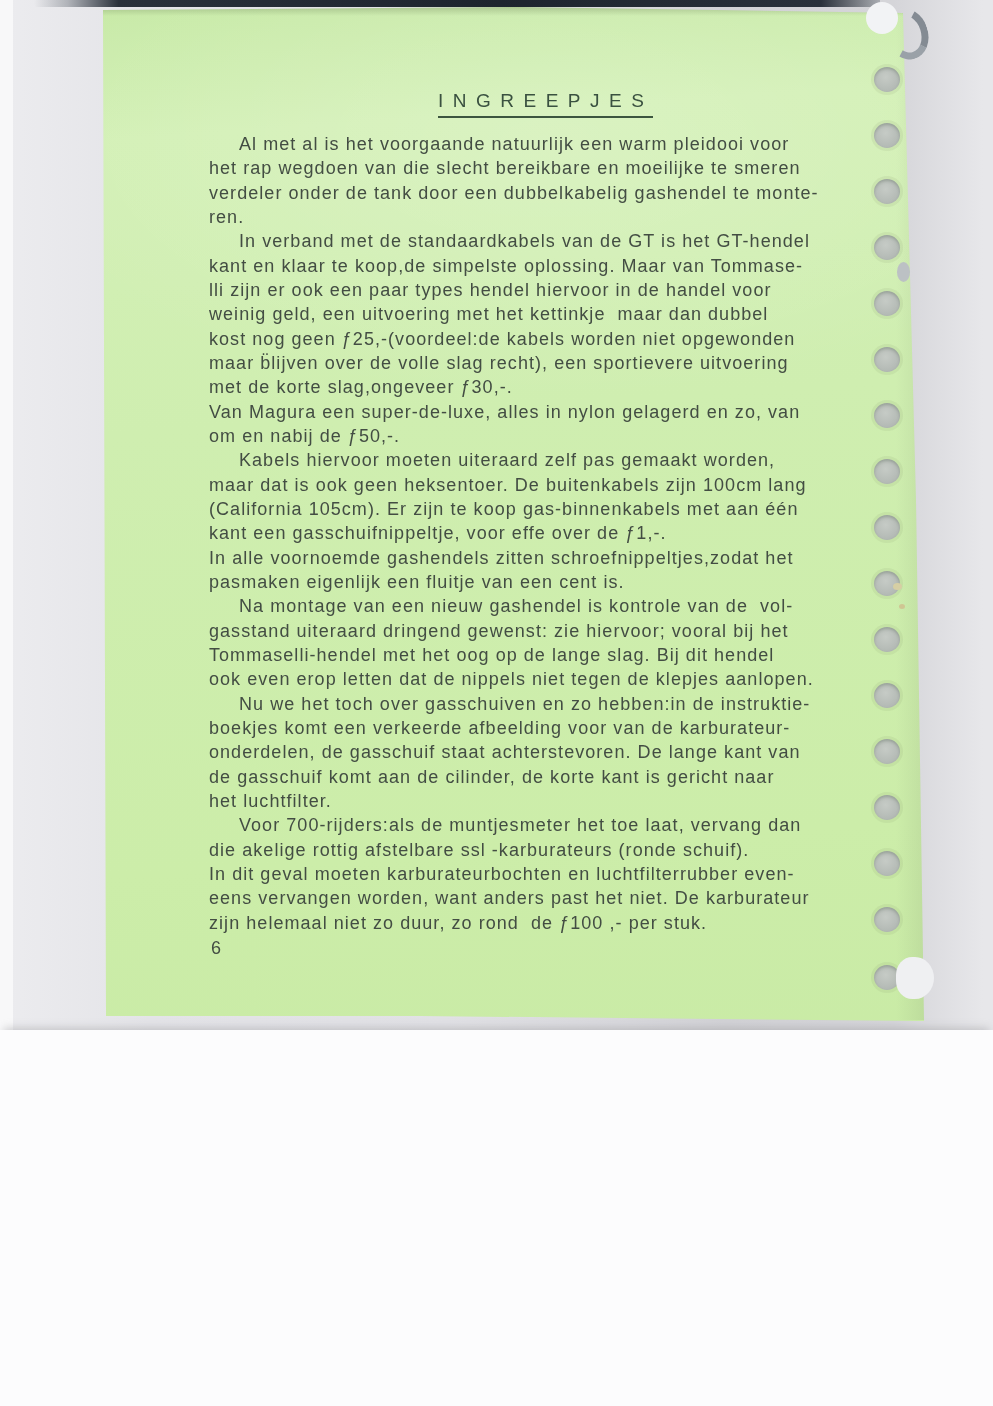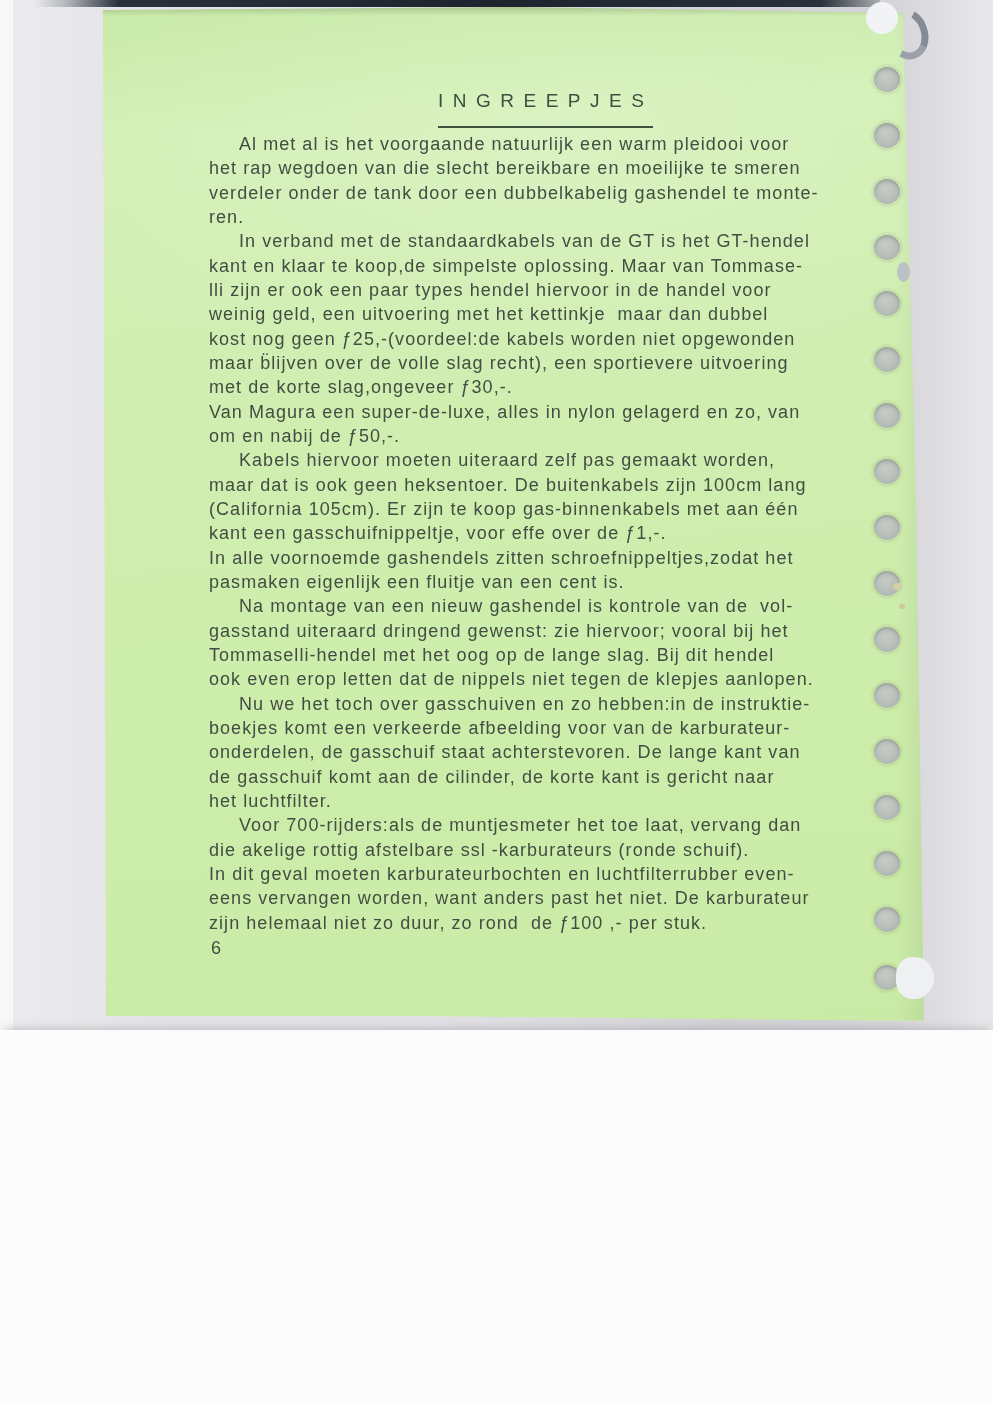--- a/index.html
+++ b/index.html
@@ -37,21 +37,21 @@
     content:""; position:absolute; left:100px; top:7px; width:810px; height:9px;
     background:linear-gradient(180deg,rgba(95,115,75,.30),rgba(95,115,75,0));
   }
   .page::after{ 
     content:""; position:absolute; left:896px; top:10px; width:30px; height:1010px;
     background:linear-gradient(90deg,rgba(110,125,95,0),rgba(110,125,95,.14));
   }
   .title{ position:absolute; left:438px; top:90px; z-index:2; }
   .title span{
     display:inline-block; font-size:19px; letter-spacing:9.5px; color:#3a5140;
-    padding-bottom:14px; border-bottom:2px solid #3c553f; white-space:pre;
+    padding-bottom:4px; border-bottom:2px solid #3c553f; white-space:pre;
   }
   .body{
     position:absolute; left:209px; top:132px; width:672px; z-index:2;
     font-size:18px; line-height:24.33px; letter-spacing:1.05px;
     color:#434d43; white-space:pre;
   }
   .ln{ min-height:24.33px; }
   .ln.ind{ padding-left:30px; }
   .it{ }
   .pagenum{

